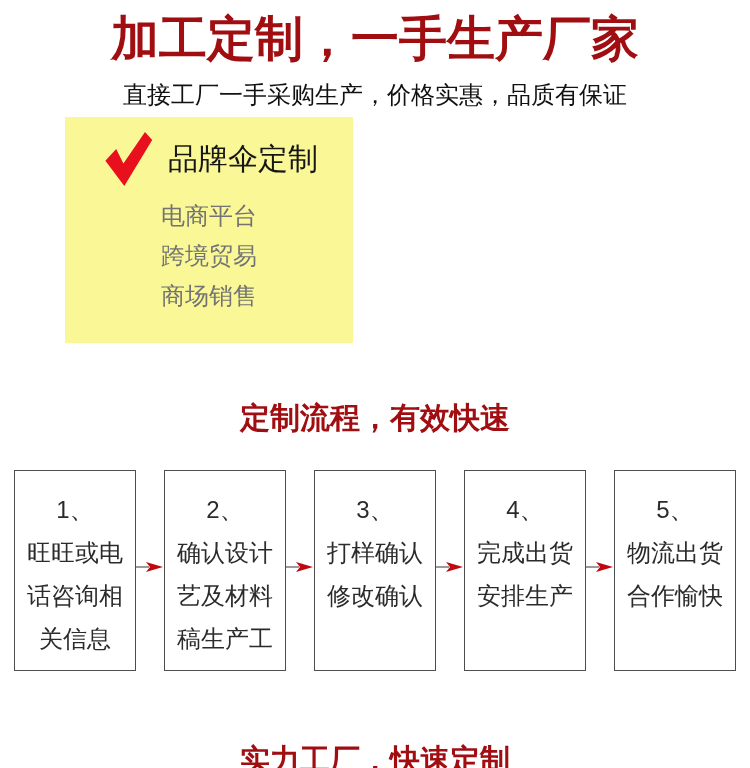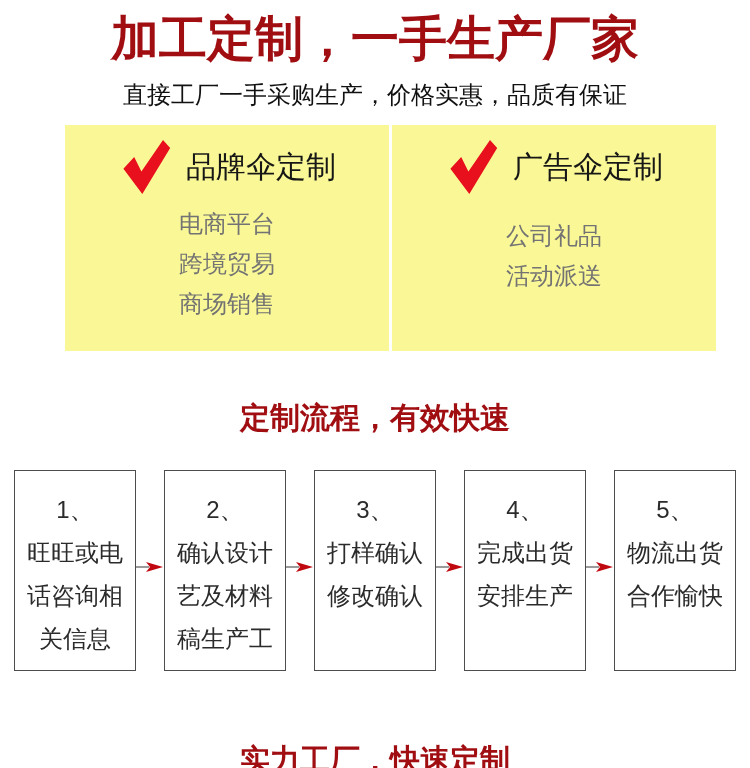--- a/index.html
+++ b/index.html
@@ -44,24 +44,23 @@
     font-weight: 700;
     color: var(--title-red, #A00E12);
   }
   .process-title { top: 400px; }
   .footer-title  { top: 742px; }
 
   
   .feature-box {
     position: absolute;
     top: 117px;
-    width: 324px;
+    width: 288px;
     height: 226px;
     background: var(--box-yellow, #FAF896);
-    margin-top: 8px;
   }
   .feature-left  { left: 65px; }
   .feature-right { left: 392px; }
 
   .feature-header {
     display: flex;
     align-items: center;
     justify-content: center;
     padding-top: 13px;
     gap: 14px;
@@ -134,34 +133,20 @@
       </span>
       <span class="feature-title">品牌伞定制</span>
     </div>
     <div class="feature-items">
       <div class="feature-item">电商平台</div>
       <div class="feature-item">跨境贸易</div>
       <div class="feature-item">商场销售</div>
     </div>
   </section>
 
-  <section class="feature-box feature-right">
-    <div class="feature-header">
-      <span class="check">
-        <svg viewBox="0 0 60 64" xmlns="http://www.w3.org/2000/svg">
-          <polygon points="6,34 18,21 26,37 50,2 58,11 27,62" fill="#E8101C"></polygon>
-        </svg>
-      </span>
-      <span class="feature-title">广告伞定制</span>
-    </div>
-    <div class="feature-items">
-      <div class="feature-item">公司礼品</div>
-      <div class="feature-item">活动派送</div>
-    </div>
-  </section>
 
   <h2 class="section-title process-title">定制流程，有效快速</h2>
 
   <div class="flow">
 
     <div class="step-box">
       <div class="step-line">1、</div>
       <div class="step-line">旺旺或电</div>
       <div class="step-line">话咨询相</div>
       <div class="step-line">关信息</div>

